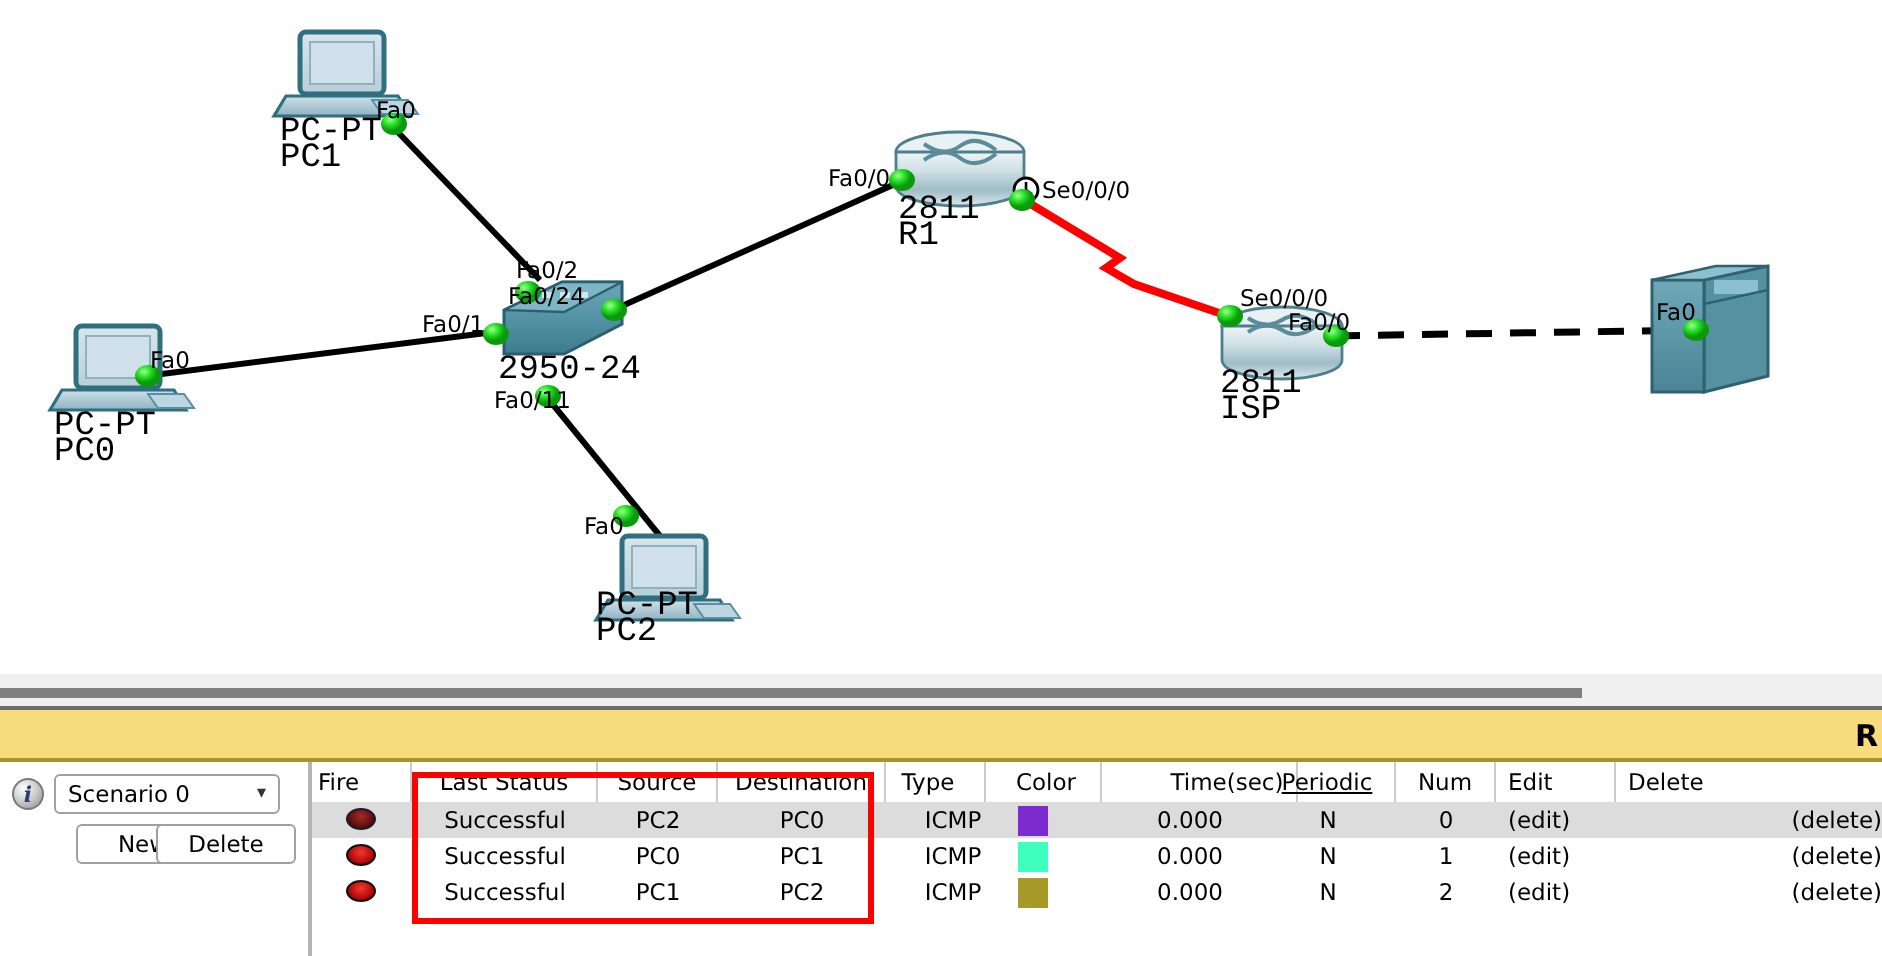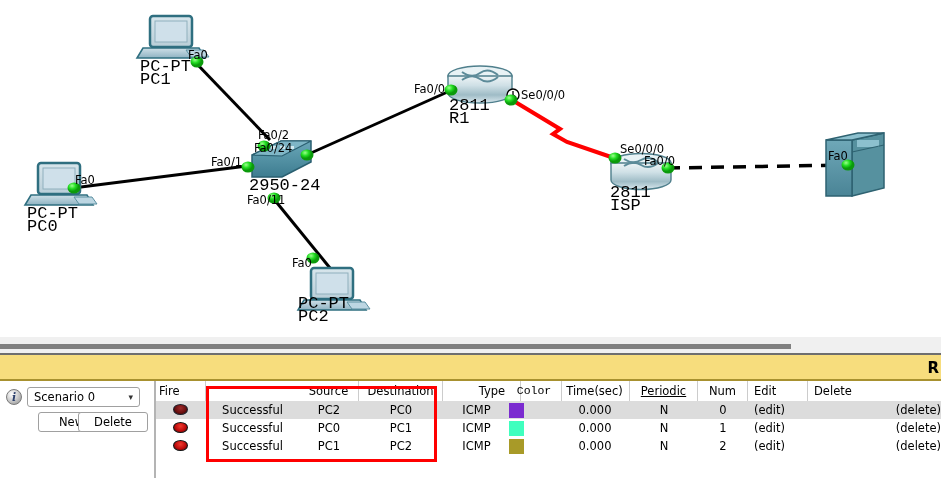--- a/index.html
+++ b/index.html
@@ -436,25 +436,26 @@
         <span class="chev">▾</span>
       </div>
     </div>
     <div class="btn" id="btn-new">New</div>
     <div class="btn" id="btn-delete">Delete</div>
   </div>
 
   <div id="pdu-table">
     <div id="pdu-head">
         <div class="hcell" style="left: 0px; width: 50px; text-align: left; padding-left: 3px;">Fire</div>
+        <div class="hcell" style="left: 50px; width: 93px;">Last Status</div>
         <div class="hcell" style="left: 143px; width: 60px;">Source</div>
         <div class="hcell" style="left: 203px; width: 84px;">Destination</div>
-        <div class="hcell" style="left: 308px; width: 57px; text-align: center;">Type</div>
-        <div class="hcell" style="left: 351px; width: 55px; font-family: Liberation Mono, monospace;">Color</div>
-        <div class="hcell" style="left: 404px; width: 70px;">Time(sec)</div>
+        <div class="hcell" style="left: 280px; width: 57px; text-align: center;">Type</div>
+        <div class="hcell" style="left: 340px; width: 55px;">Color</div>
+        <div class="hcell" style="left: 423px; width: 70px;">Time(sec)</div>
         <div class="hcell" style="left: 474px; width: 68px; text-decoration: underline;">Periodic</div>
         <div class="hcell" style="left: 542px; width: 50px;">Num</div>
         <div class="hcell" style="left: 592px; width: 60px; text-align: left; padding-left: 6px;">Edit</div>
         <div class="hcell noborder" style="left: 652px; width: 133px; text-align: left; padding-left: 6px;">Delete</div>
       </div>
     <div id="pdu-body">
         <div class="row sel" style="top: 20px;">
           <div class="fire-led dark" style="left: 17px;"></div>
           <div class="cell" style="left: 50px; width: 93px;">Successful</div>
           <div class="cell" style="left: 143px; width: 60px;">PC2</div>

